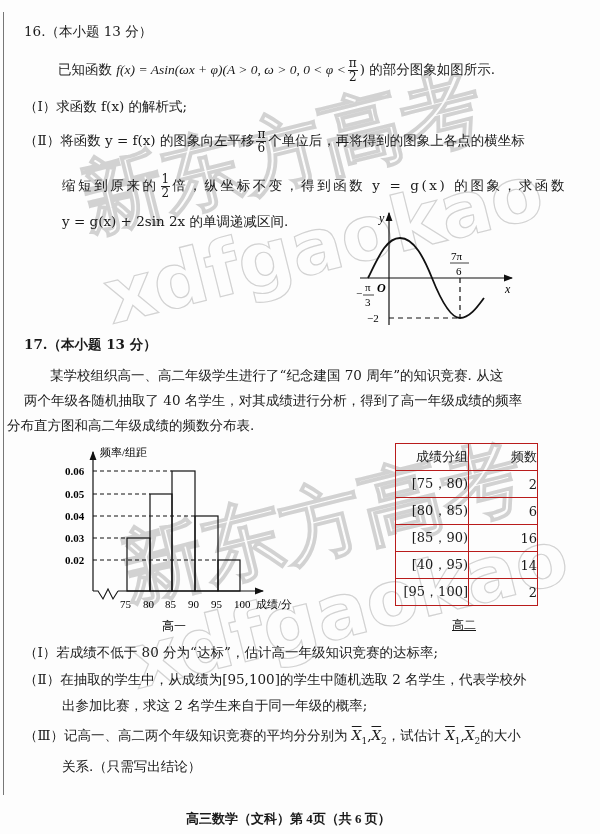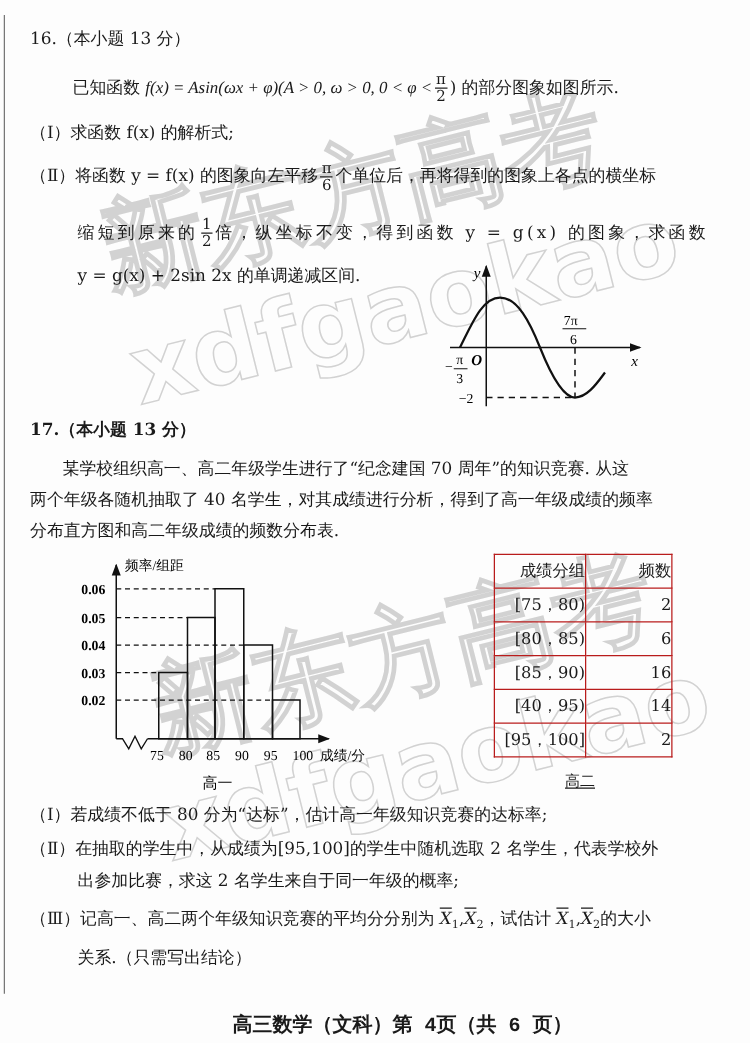--- a/index.html
+++ b/index.html
@@ -15,21 +15,21 @@
   .frac { display: inline-block; vertical-align: middle; text-align: center; font-size: 12px; line-height: 13px; margin: 0 2px; }
   .frac .num { display: block; border-bottom: 1px solid #222; padding: 0 1px; }
   .frac .den { display: block; }
   .wide { letter-spacing: 2.6px; }
   .watermark { position: absolute; color: transparent; -webkit-text-stroke: 1.2px #d2d2d2; font-family: "DejaVu Sans", sans-serif; font-weight: bold; pointer-events: none; }
   svg text { font-family: "Liberation Serif", "DejaVu Serif", serif; }
   table.freq { position: absolute; left: 395px; top: 443px; border-collapse: collapse; font-size: 13px; }
   table.freq td { border: 1px solid #b91c1c; height: 26px; text-align: right; padding: 0; }
   table.freq td.c1 { width: 72px; }
   table.freq td.c2 { width: 68px; }
-  .footer { font-family: Liberation Mono, monospace; font-weight: bold; font-size: 16px; }
+  .footer { font-family: Liberation Serif, serif; font-weight: bold; font-size: 13px; }
   .ov { text-decoration: overline; font-style: italic; }
 </style>
 </head>
 <body>
 
 <div class="watermark" style="left:70px; top:150px; font-size:82px; transform: rotate(-14deg); transform-origin:left top;">新东方高考</div>
 <div class="watermark" style="left:95px; top:255px; font-size:76px; transform: rotate(-14deg); transform-origin:left top;">xdfgaokao</div>
 <div class="watermark" style="left:110px; top:520px; font-size:82px; transform: rotate(-14deg); transform-origin:left top;">新东方高考</div>
 <div class="watermark" style="left:120px; top:620px; font-size:76px; transform: rotate(-14deg); transform-origin:left top;">xdfgaokao</div>
 
@@ -74,21 +74,21 @@
   <text x="365" y="306" font-size="11">3</text>
   <text x="451" y="260" font-size="11">7π</text>
   <line x1="450" y1="263" x2="469" y2="263" stroke="#111" stroke-width="0.8"></line>
   <text x="456" y="275" font-size="11">6</text>
   <text x="367" y="322" font-size="11">−2</text>
 </svg>
 
 <div class="abs t" style="left:24px; top:335px; font-weight:bold;">17.（本小题 13 分）</div>
 <div class="abs t" style="left:50px; top:366px;">某学校组织高一、高二年级学生进行了“纪念建国 70 周年”的知识竞赛. 从这</div>
 <div class="abs t" style="left:24px; top:391px;text-align:right;">两个年级各随机抽取了 40 名学生，对其成绩进行分析，得到了高一年级成绩的频率</div>
-<div class="abs t" style="left:24px; top:416px;">分布直方图和高二年级成绩的频数分布表.</div>
+<div class="abs t" style="left:7px; top:416px;">分布直方图和高二年级成绩的频数分布表.</div>
 
 <svg class="abs" style="left:50px; top:440px;" width="260" height="200" viewBox="50 440 260 200">
   <defs>
     <marker id="arr2" markerWidth="8" markerHeight="8" refX="7" refY="4" orient="auto">
       <path d="M0,1 L8,4 L0,7 Z" fill="#111"></path>
     </marker>
   </defs>
 
   <line x1="93" y1="591" x2="93" y2="452" stroke="#111" stroke-width="1.2" marker-end="url(#arr2)"></line>
   <line x1="118" y1="591" x2="263" y2="591" stroke="#111" stroke-width="1.2" marker-end="url(#arr2)"></line>

